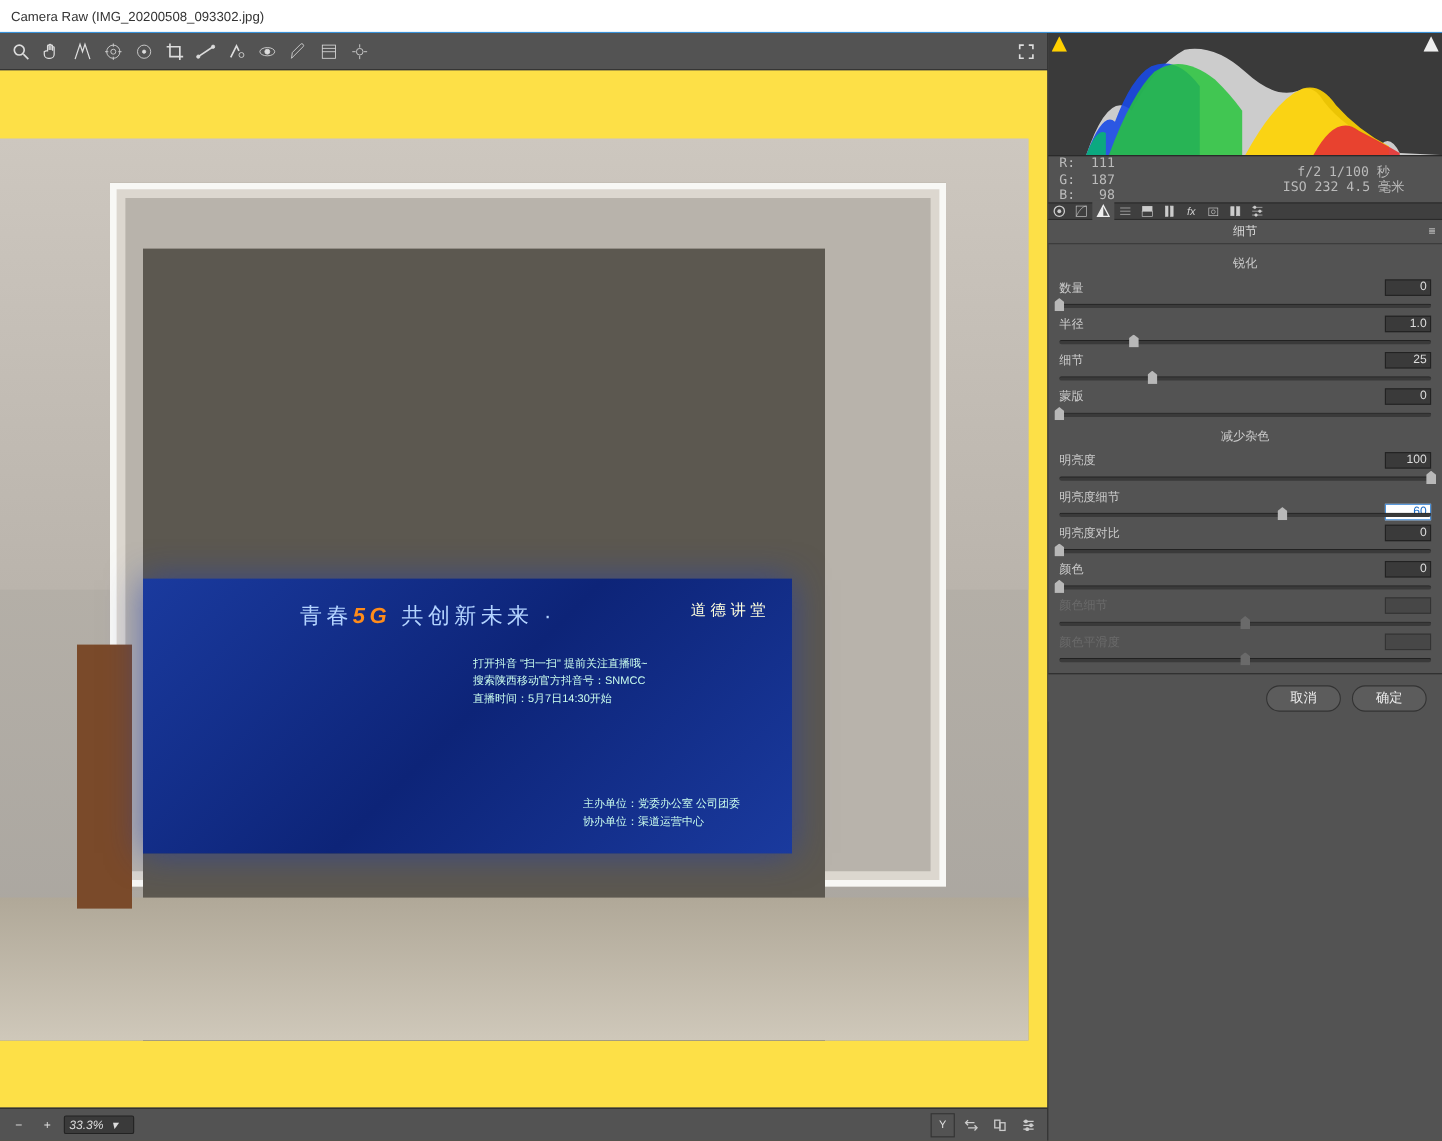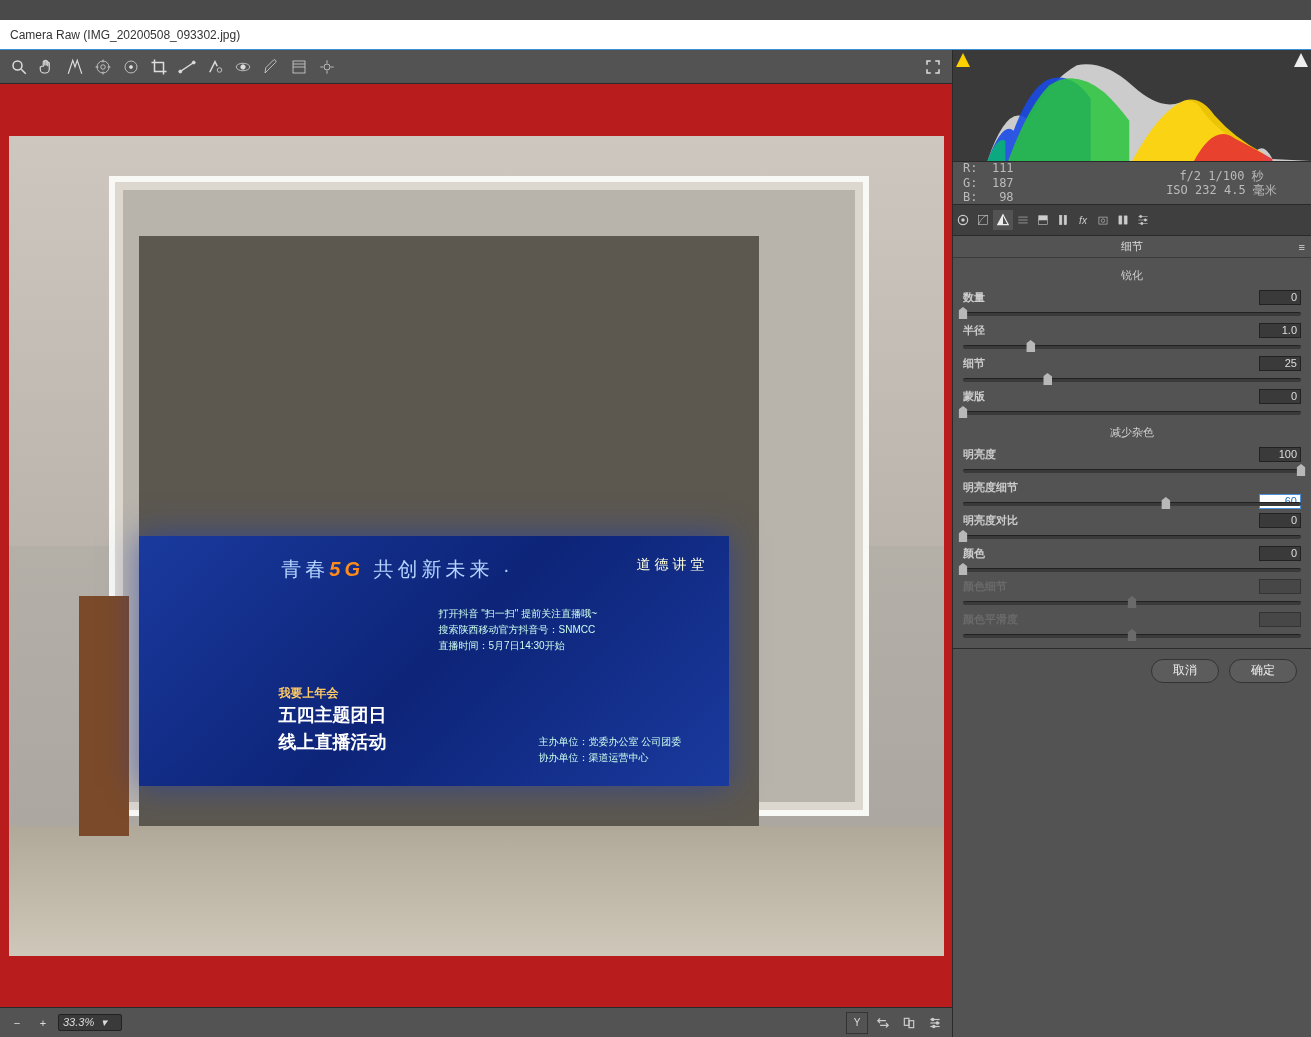--- a/index.html
+++ b/index.html
@@ -20,21 +20,20 @@
 }
 .titlebar {
   height: 30px;
   background: #fff;
   border-bottom: 1px solid #3891d8;
   display: flex;
   align-items: center;
   padding: 0 10px;
   color: #333;
   font-size: 12px;
-  margin-top: 20px;
 }
 .main-area {
   flex: 1;
   display: flex;
   background: #4a4a4a;
 }
 .left-panel {
   width: 952px;
   display: flex;
   flex-direction: column;
@@ -57,24 +56,24 @@
   justify-content: center;
   cursor: pointer;
   border-radius: 2px;
   color: #ddd;
   font-size: 14px;
 }
 .tool-btn svg { width: 18px; height: 18px; fill: #ddd; stroke: #ddd; }
 .toolbar-spacer { flex: 1; }
 .preview-container {
   flex: 1;
-  background: #b91c1c;
+  background: #fde047;
   display: flex;
   align-items: center;
-  justify-content: center;
+  justify-content: flex-start;
   overflow: hidden;
 }
 .preview-image {
   width: 935px;
   height: 820px;
   background: linear-gradient(180deg, #c9c4bd 0%, #b5b0a8 45%, #a8a49e 100%);
   position: relative;
   overflow: hidden;
 }
 .ceiling { position:absolute; top:0; left:0; right:0; height:50%; background: linear-gradient(180deg,#cdc7bf,#bab4ac); }
@@ -146,21 +145,21 @@
   height: 42px;
   display:flex;
   font-family: Consolas, monospace;
   font-size: 12px;
   color: #bbb;
 }
 .readout-col { flex:1; display:flex; flex-direction:column; justify-content:center; padding:0 10px; line-height:1.2;}
 .readout-col.right { align-items:center; }
 
 .tab-strip {
-  height: 32px;
+  height: 16px;
   background: #3f3f3f;
   display:flex;
   align-items:center;
   border-top:1px solid #2a2a2a;
   border-bottom:1px solid #2a2a2a;
 }
 .tab-icon {
   width: 20px; height:20px; display:flex; align-items:center; justify-content:center;
   cursor:pointer; color:#aaa;
 }
@@ -189,21 +188,21 @@
 }
 .slider-row {
   margin-bottom: 2px;
 }
 .slider-head {
   display:flex;
   justify-content:space-between;
   align-items:center;
   height: 16px;
 }
-.slider-label { font-size:11px; color:#ccc;font-weight:bold; }
+.slider-label { font-size:11px; color:#ccc; }
 .slider-label.disabled { color:#6a6a6a; }
 .slider-value {
   width: 42px;
   height: 15px;
   background: #3a3a3a;
   border: 1px solid #222;
   color: #ddd;
   text-align: right;
   padding: 0 3px;
   font-size: 11px;
@@ -365,25 +364,20 @@
           <div class="wood-col"></div>
           <div class="led-screen">
             <div class="led-title">
               <span>青春</span><span class="g5">5G</span><span> 共创新未来 ·</span>
               <span style="float:right;font-size:14px;color:#ffd">道德讲堂</span>
             </div>
             <div style="position:absolute;top:70px;left:300px;font-size:10px;color:#cfe;line-height:1.6">
               <div>打开抖音 "扫一扫"    提前关注直播哦~</div>
               <div>搜索陕西移动官方抖音号：SNMCC</div>
               <div>直播时间：5月7日14:30开始</div>
-            </div>
-            <div class="led-sub">
-              <div style="font-size:12px;color:#ffcc66">我要上年会</div>
-              <div>五四主题团日</div>
-              <div>线上直播活动</div>
             </div>
             <div class="led-org">
               <div>主办单位：党委办公室  公司团委</div>
               <div>协办单位：渠道运营中心</div>
             </div>
           </div>
         </div>
       </div>
 
       <div class="bottom-bar">

